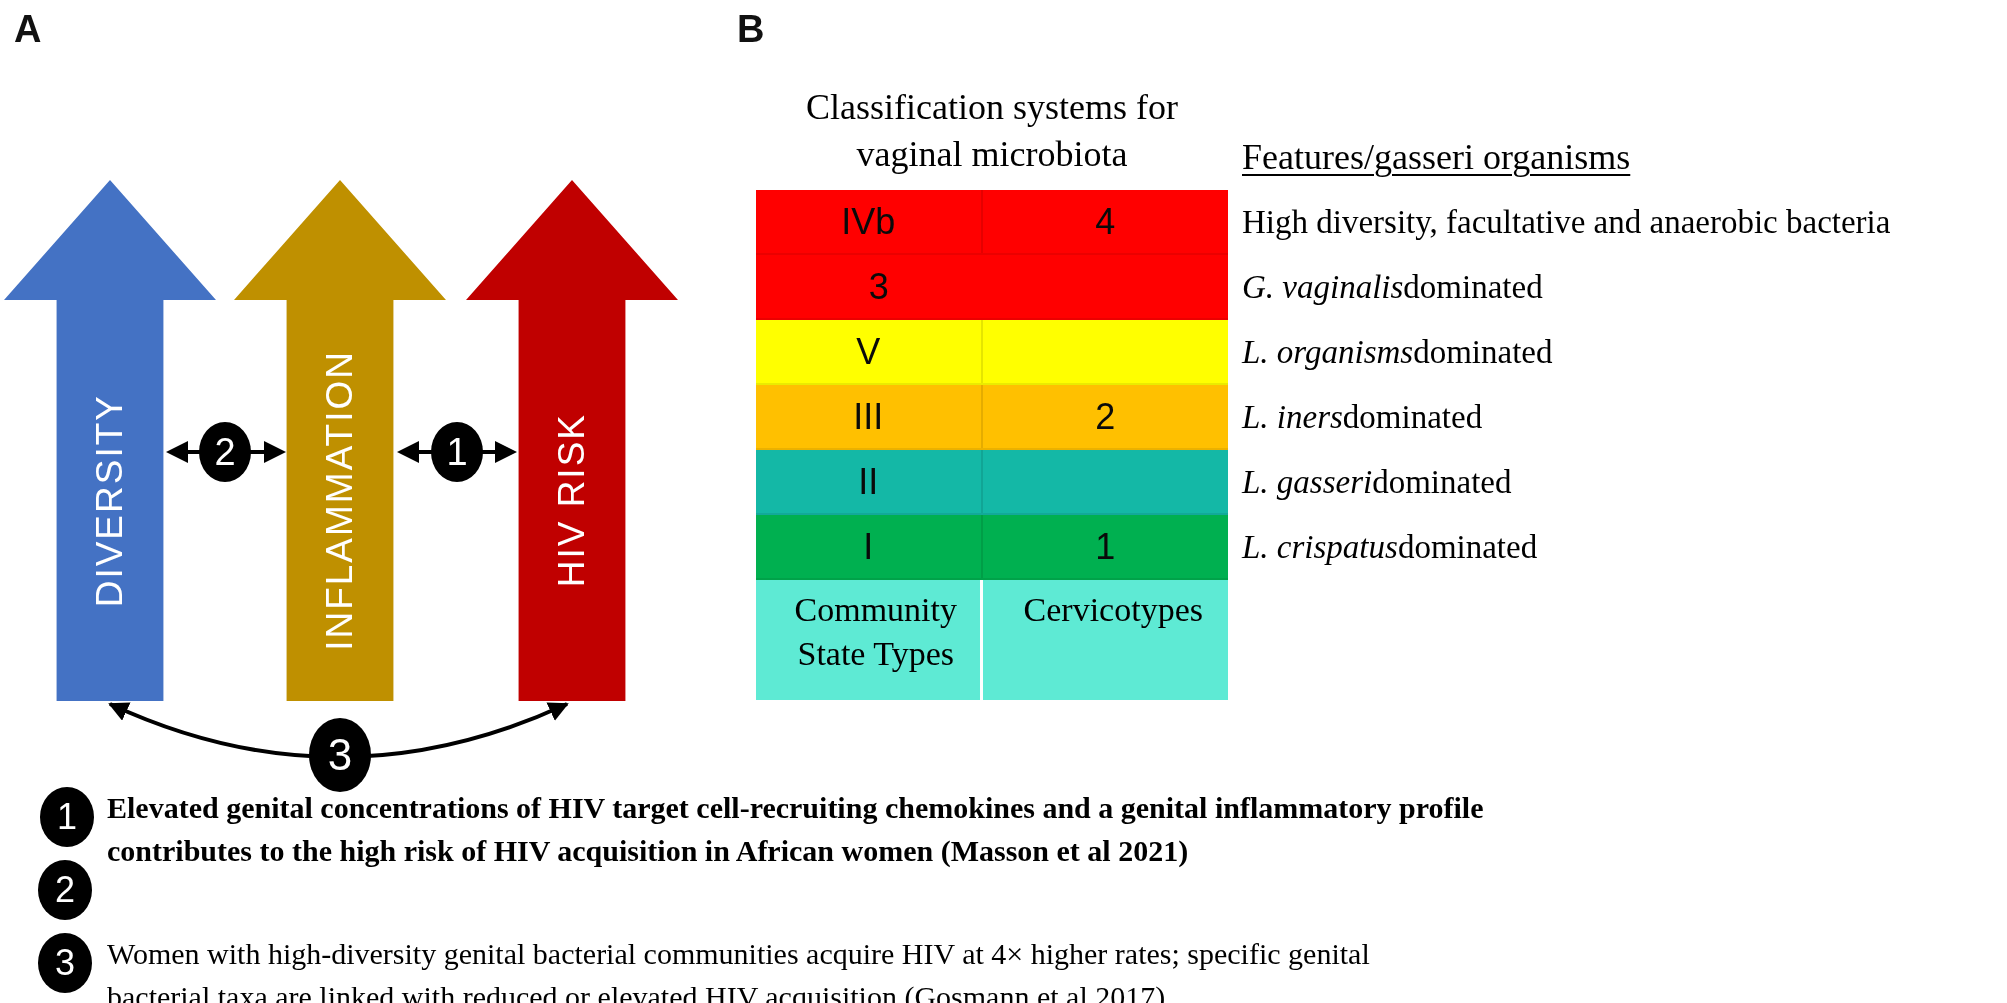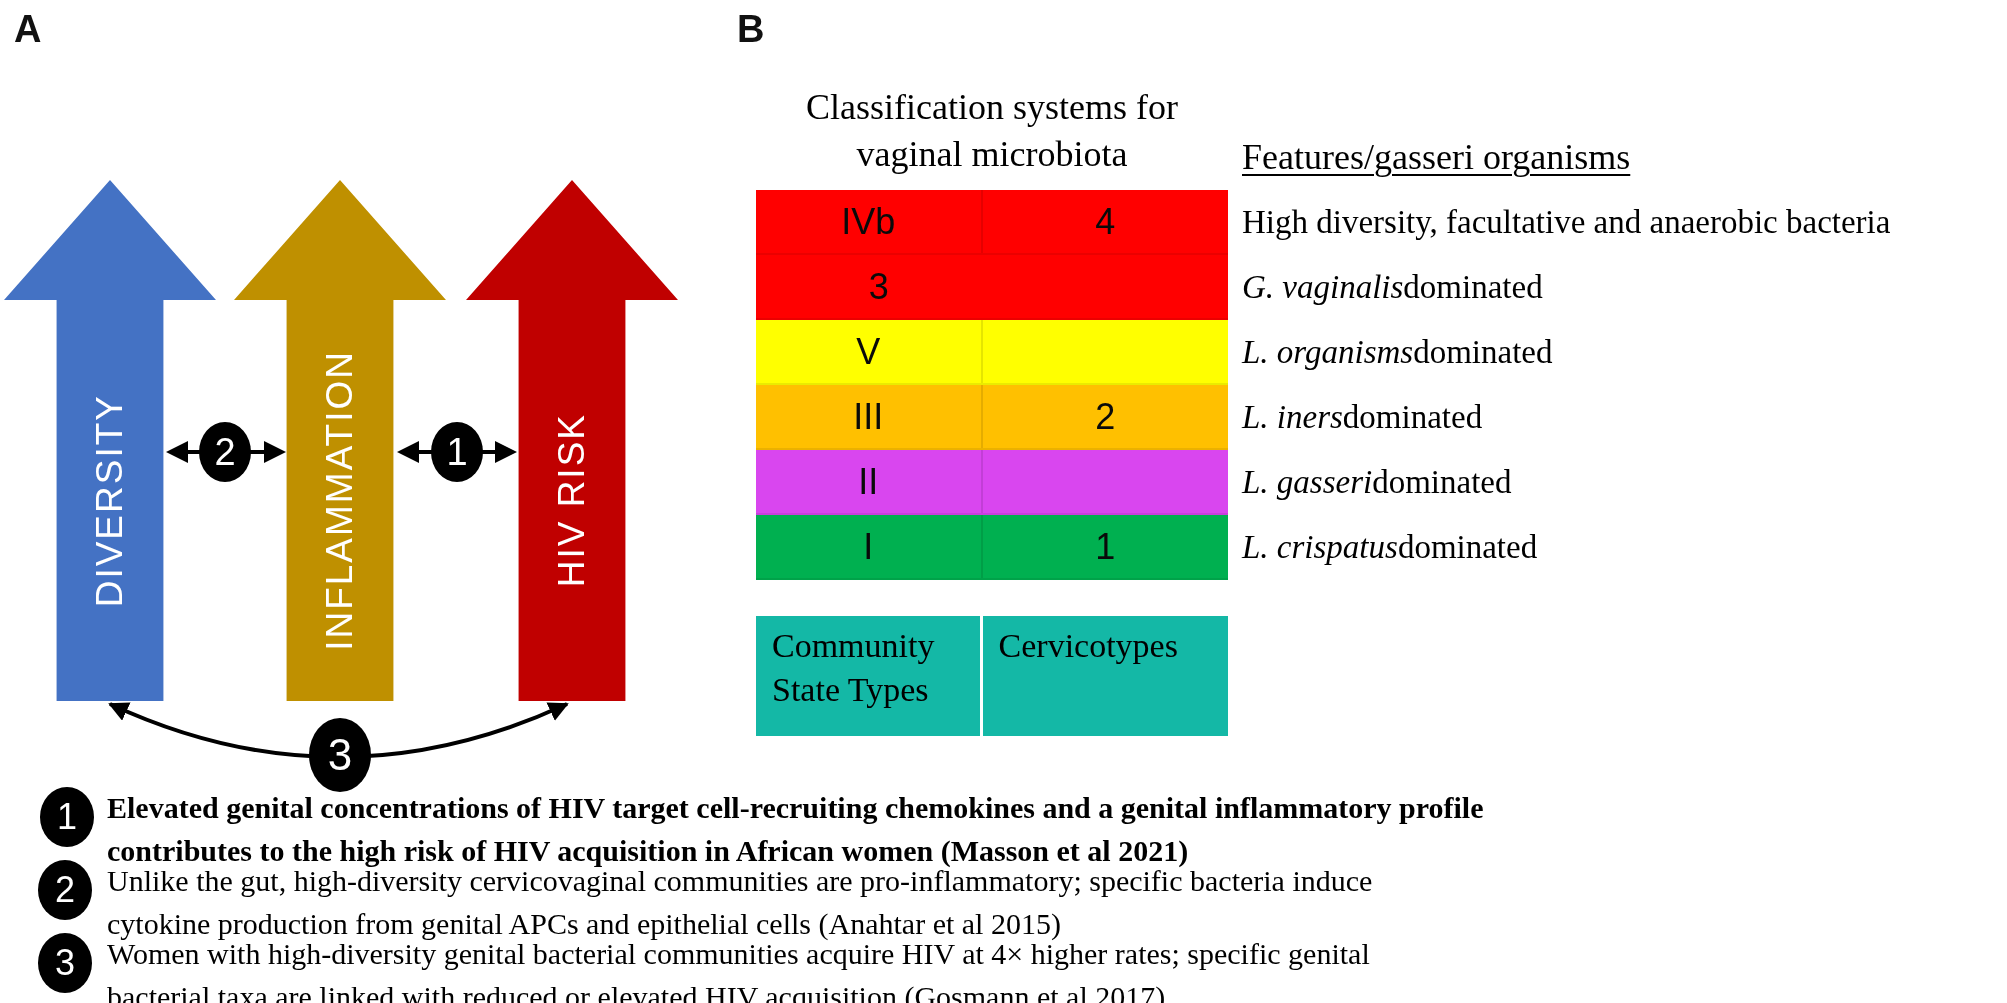--- a/index.html
+++ b/index.html
@@ -32,21 +32,21 @@
   .c-curve{width:62px;height:74px;font-size:44px;}
   .c-note{width:54px;height:60px;font-size:36px;}
 
   
   .b-heading{position:absolute;left:756px;top:84px;width:472px;text-align:center;
              font-size:36px;line-height:47px;}
   .b-heading span{display:inline;text-underline-offset:5px;text-decoration-thickness:2px;}
   .feat-heading{position:absolute;left:1242px;top:136px;font-size:36px;
                 text-decoration:underline;text-underline-offset:5px;text-decoration-thickness:2px;white-space:nowrap;}
 
-  .cst-table{position:absolute;left:756px;top:190px;width:472px;}
+  .cst-table{position:absolute;left:756px;top:190px;width:472px;text-align:center;}
   .t-row{display:flex;height:65px;box-sizing:border-box;border-bottom:2px solid rgba(0,0,0,0.08);}
   .t-cell{display:flex;align-items:center;justify-content:center;box-sizing:border-box;
           font-family:"Liberation Sans", sans-serif;font-size:36px;color:#0a0a0a;}
   .t-c1{width:48%;border-right:2px solid rgba(0,0,0,0.10);}
   .t-c2{width:52%;}
   .t-footer{display:flex;height:120px;box-sizing:border-box;}
   .f-cell{box-sizing:border-box;padding:8px 0 0 16px;font-size:34px;line-height:44px;
           font-family:"Liberation Serif", serif;}
   .f-c1{width:48%;border-right:3px solid #ffffff;}
   .f-c2{width:52%;}
@@ -124,29 +124,29 @@
       <div class="t-cell t-c2">3</div>
     </div>
     <div class="t-row" style="background: rgb(255, 255, 0);">
       <div class="t-cell t-c1">V</div>
       <div class="t-cell t-c2"></div>
     </div>
     <div class="t-row" style="background: rgb(255, 192, 0);">
       <div class="t-cell t-c1">III</div>
       <div class="t-cell t-c2">2</div>
     </div>
-    <div class="t-row" style="background: #d946ef;">
+    <div class="t-row" style="background: #14b8a6;">
       <div class="t-cell t-c1">II</div>
       <div class="t-cell t-c2"></div>
     </div>
     <div class="t-row" style="background: rgb(0, 176, 80);">
       <div class="t-cell t-c1">I</div>
       <div class="t-cell t-c2">1</div>
     </div>
-    <div class="t-footer" style="background: #14b8a6; margin-top: 36px;">
+    <div class="t-footer" style="background: #5eead4;">
       <div class="f-cell f-c1">Community State Types</div>
       <div class="f-cell f-c2">Cervicotypes</div>
     </div>
   </div>
 
   <div class="features">
     <div class="feat-row">
       <span class="it"></span>
         <span>High diversity, facultative and anaerobic bacteria</span>
     </div>
@@ -176,24 +176,20 @@
     <span>1</span>
   </div>
   <div class="note-text" style="top:786px;font-weight:bold;">
     <div>Elevated genital concentrations of HIV target cell-recruiting chemokines and a genital inflammatory profile</div>
     <div>contributes to the high risk of HIV acquisition in African women (Masson et al 2021)</div>
   </div>
 
   <div class="num-circle c-note" style="left:38px;top:860px;">
     <span>2</span>
   </div>
-  <div class="note-text" style="top:859px;">
-    <div>Unlike the gut, high-diversity cervicovaginal communities are pro-inflammatory; specific bacteria induce</div>
-    <div>cytokine production from genital APCs and epithelial cells (Anahtar et al 2015)</div>
-  </div>
 
   <div class="num-circle c-note" style="left:38px;top:933px;">
     <span>3</span>
   </div>
   <div class="note-text" style="top:932px;">
     <div>Women with high-diversity genital bacterial communities acquire HIV at 4× higher rates; specific genital</div>
     <div>bacterial taxa are linked with reduced or elevated HIV acquisition (Gosmann et al 2017)</div>
   </div>
 
 </div>

